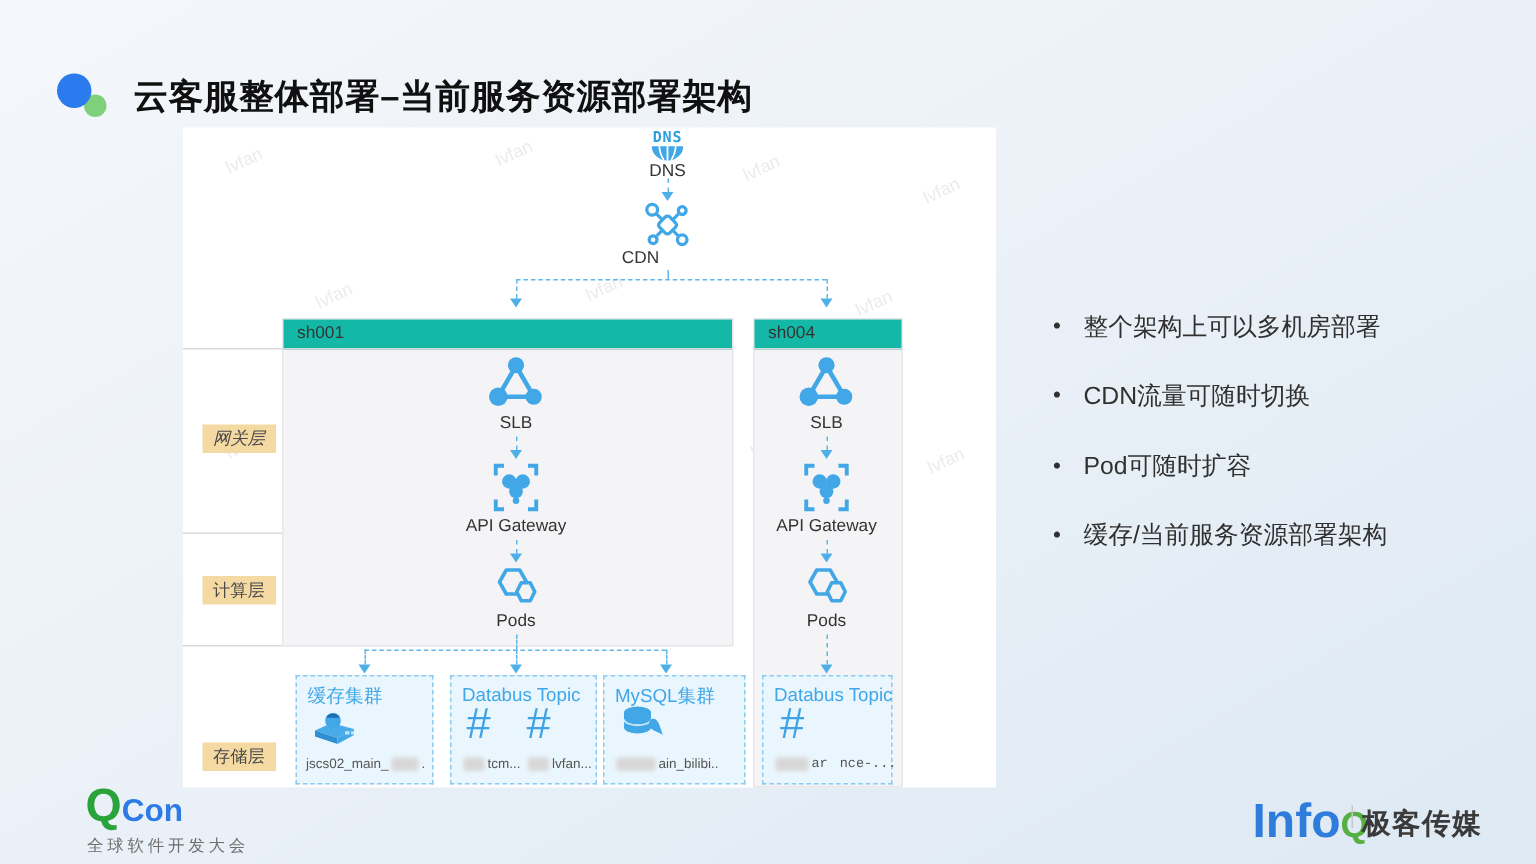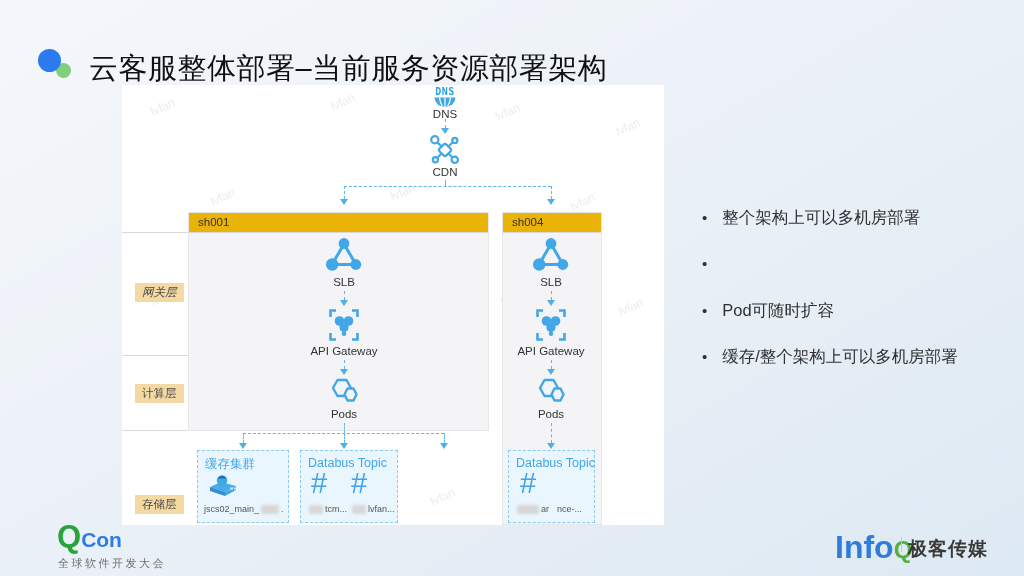--- a/index.html
+++ b/index.html
@@ -3,30 +3,30 @@
 <meta charset="utf-8">
 <style>
   html,body{margin:0;padding:0;}
   .stage{position:relative;width:1024px;height:576px;overflow:hidden;
     background:linear-gradient(150deg,#f4f7fb 0%,#edf2f8 40%,#dde9f3 100%);
     font-family:"Liberation Sans",sans-serif;}
   .abs{position:absolute;}
   
   .title-blue{width:23px;height:23px;border-radius:50%;background:#2c7bee;}
   .title-green{width:15px;height:15px;border-radius:50%;background:#7ed07a;}
-  .page-title{font-size:29px;font-weight:normal;color:#101010;letter-spacing:0.5px;text-align:center;}
+  .page-title{font-size:23px;font-weight:bold;color:#101010;letter-spacing:0.5px;text-align:center;}
   
   .canvas{left:122px;top:85px;width:542px;height:440px;background:#ffffff;}
   .wm{color:rgba(100,115,130,0.14);font-size:12px;transform:rotate(-25deg);pointer-events:none;}
   
   .hline{border-top:1px solid #d9d9db;height:0;}
   .badge{background:#f4d9a2;color:#4a4a4a;font-size:11.5px;padding:2px 7px;white-space:nowrap;}
   
   .region{background:#f4f4f6;border:1px solid #e7e7ea;box-sizing:border-box;}
-  .region-h{height:19px;background:#eab308;border-bottom:1px solid #d8d8da;
+  .region-h{height:19px;background:#14b8a6;border-bottom:1px solid #d8d8da;
     font-size:11.5px;color:#333;line-height:19px;padding-left:9px;}
   .nodelabel{font-size:11.5px;color:#333;text-align:center;width:120px;}
   
   .vdash{border-left:1px dashed #5fb6ea;width:0;}
   .hdash{border-top:1px dashed #5fb6ea;height:0;}
   .arr{width:0;height:0;border-left:4px solid transparent;border-right:4px solid transparent;border-top:6px solid #4fb0e8;}
   
   .sbox{background:#eaf6fd;border:1px dashed #8ccbef;box-sizing:border-box;}
   .stitle{font-size:12.5px;color:#41a7e8;padding:5px 0 0 7px;white-space:nowrap;}
   .hash{color:#3fa3e6;font-size:29px;line-height:1;font-weight:400;}
@@ -98,21 +98,21 @@
       <g stroke="#41a7e6" stroke-width="2.2" fill="none">
         <rect x="12.2" y="12.2" width="9.6" height="9.6" rx="2" transform="rotate(45 17 17)"></rect>
         <path d="M13.8 13.8 L9.6 9.6 M20.2 13.8 L24.2 9.8 M13.8 20.2 L9.8 24.2 M20.2 20.2 L24.2 24.2"></path>
         <circle cx="6.8" cy="6.8" r="3.6"></circle>
         <circle cx="26.8" cy="7.4" r="2.6"></circle>
         <circle cx="7.4" cy="26.8" r="2.6"></circle>
         <circle cx="26.8" cy="26.8" r="3.2"></circle>
       </g>
     </svg>
   </div>
-  <div class="abs nodelabel" style="left:385px;top:166px;">CDN</div>
+  <div class="abs nodelabel" style="left:367px;top:166px;">CDN</div>
 
   <div class="abs vdash" style="left:445px;top:180px;height:6px;"></div>
   <div class="abs hdash" style="left:344px;top:186px;width:207px;"></div>
   <div class="abs vdash" style="left:344px;top:186px;height:13px;"></div>
   <div class="abs arr" style="left:340px;top:199px;"></div>
   <div class="abs vdash" style="left:551px;top:186px;height:13px;"></div>
   <div class="abs arr" style="left:547px;top:199px;"></div>
 
   <div class="abs region" style="left:188px;top:212px;width:301px;height:219px;">
     <div class="region-h">sh001</div>
@@ -228,46 +228,62 @@
     <div class="abs hash" style="left:10px;top:18px;">#</div>
     <div class="abs hash" style="left:50px;top:18px;">#</div>
     <div class="abs sname" style="left:6px;top:53px;">
       <span class="blurp" style="width:14px;"></span>
         <span>tcm...</span>
         <span class="blurp" style="width:14px;margin-left:5px;"></span>
         <span>lvfan...</span>
     </div>
   </div>
 
+  <div class="abs sbox" style="left:402px;top:450px;width:95px;height:73px;">
+    <div class="stitle">MySQL集群</div>
+    <div class="abs" style="left:10px;top:17px;">
+      <svg width="32" height="30" viewBox="0 0 32 30">
+        <ellipse cx="12" cy="7" rx="9" ry="4" fill="#41a7e6"></ellipse>
+        <path d="M3 7 V17 A 9 4 0 0 0 21 17 V7" fill="#41a7e6"></path>
+        <path d="M3 11.5 A 9 4 0 0 0 21 11.5" fill="none" stroke="#cdeafa" stroke-width="1.2"></path>
+        <path d="M20 12 C25 9 26.5 14 28.8 22 C24.5 19 21.5 19.5 19.5 15.5" fill="#41a7e6"></path>
+      </svg>
+    </div>
+    <div class="abs sname" style="left:6px;top:53px;">
+      <span class="blurp" style="width:26px;"></span>
+        <span>ain_bilibi..</span>
+    </div>
+  </div>
 
   <div class="abs sbox" style="left:508px;top:450px;width:87px;height:73px;">
     <div class="stitle">Databus Topic</div>
     <div class="abs hash" style="left:11px;top:18px;">#</div>
-    <div class="abs sname" style="left:6px;top:53px;">
+    <div class="abs sname" style="left:6px;top:53px;font-family:Liberation Mono, monospace;">
       <span class="blurp" style="width:22px;"></span>
         <span>ar</span>
         <span style="width:8px;display:inline-block;"></span>
         <span>nce-...</span>
     </div>
   </div>
 
   <div class="abs bullet-row" style="left:702px;top:207px;width:310px;">
     <span class="dot">•</span>
     <span>整个架构上可以多机房部署</span>
   </div>
   <div class="abs bullet-row" style="left:702px;top:253px;width:310px;">
     <span class="dot">•</span>
+    <span>CDN流量可随时切换</span>
   </div>
   <div class="abs bullet-row" style="left:702px;top:300px;width:310px;">
     <span class="dot">•</span>
     <span>Pod可随时扩容</span>
   </div>
   <div class="abs bullet-row" style="left:702px;top:346px;width:310px;">
     <span class="dot">•</span>
-    <span>缓存/整个架构上可以多机房部署</span>
+    <span>缓存/当前服务资源部署架构</span>
   </div>
 
   <div class="abs" style="left:57px;top:521px;line-height:1;">
     <span class="qcon-q">Q</span><span class="qcon-con">Con</span>
   </div>
   <div class="abs qcon-sub" style="left:58px;top:556px;">全球软件开发大会</div>
 
   <div class="abs" style="left:835px;top:531px;line-height:1;">
     <span class="infoq-info">Info</span><span class="infoq-q">Q</span>
   </div>

